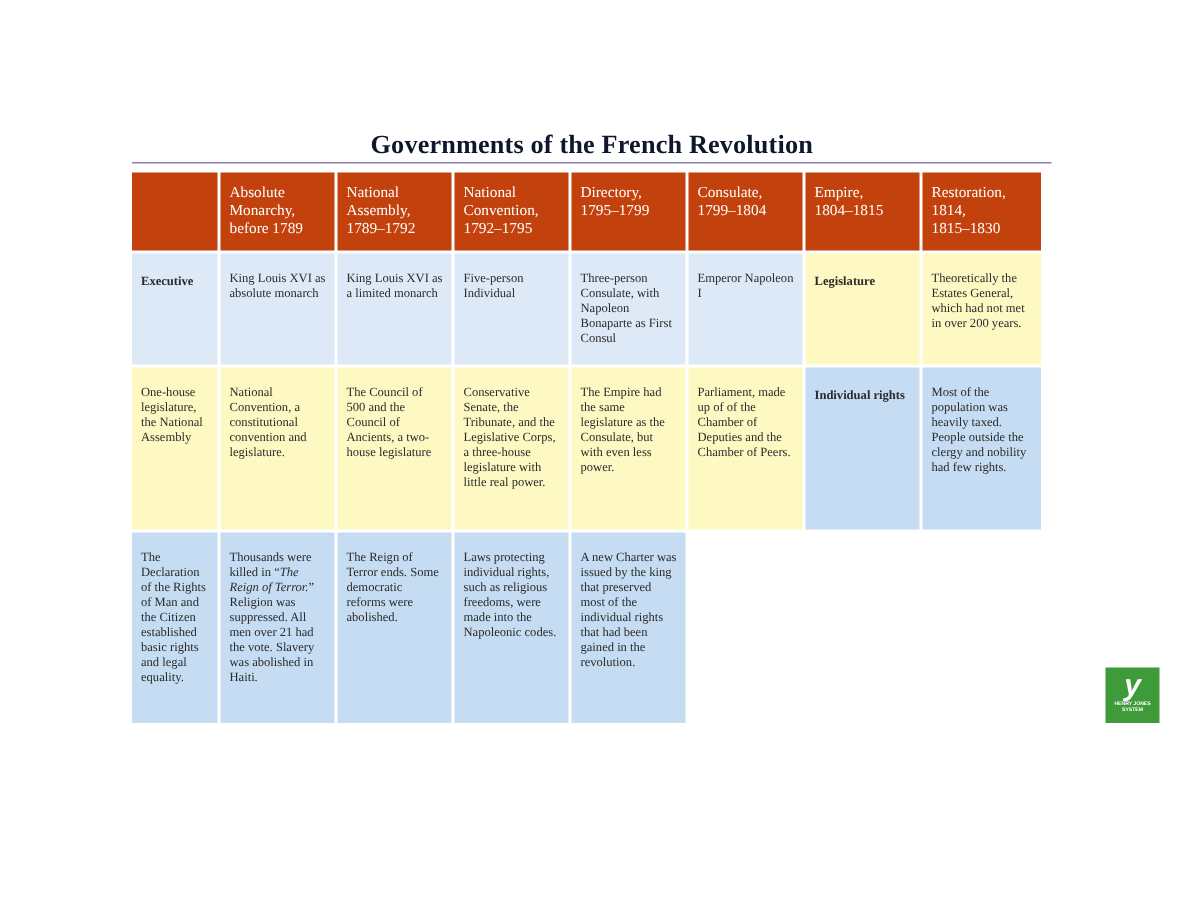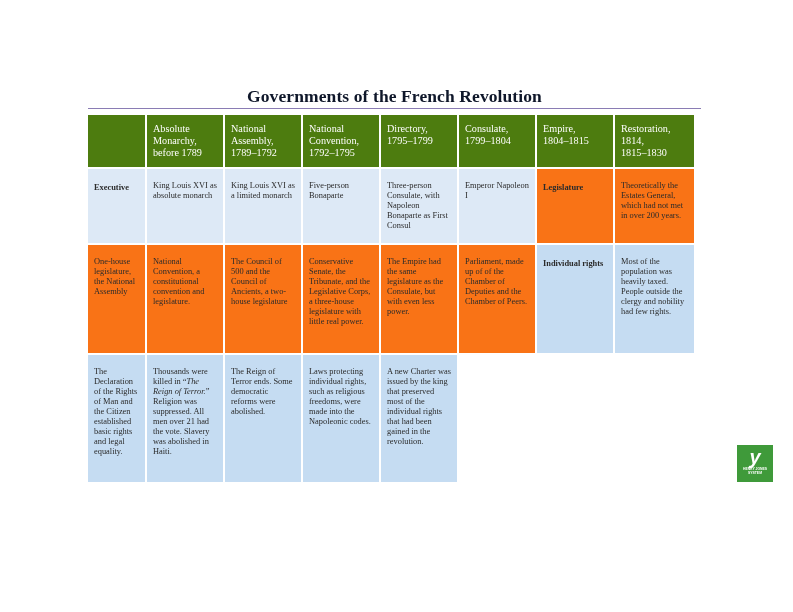--- a/index.html
+++ b/index.html
@@ -7,23 +7,23 @@
          font-family:"Liberation Serif","DejaVu Serif",serif; color:#2b2b2b; }
   .title { position:absolute; left:88px; width:613px; top:86px; text-align:center;
            font-size:17.5px; font-weight:bold; color:#0f172a; letter-spacing:0.1px; }
   .title-rule { position:absolute; left:88px; top:108px; width:613px; height:1px; background:#8a7cb4; }
   .grid { position:absolute; left:88px; top:115px; width:613px;
           display:grid;
           grid-template-columns: 57px 76px 76px 76px 76px 76px 76px 79px;
           grid-template-rows: 52px 74px 108px 127px;
           column-gap:2px; row-gap:2px; }
   .cell { font-size:8.4px; line-height:10px; padding:8px 5px 4px 6px; box-sizing:border-box; }
-  .head { background:#4d7c0f; color:#ffffff; font-size:10.2px; line-height:12px; padding:8px 5px 4px 6px; }
+  .head { background:#c2410c; color:#ffffff; font-size:10.2px; line-height:12px; padding:8px 5px 4px 6px; }
   .r-exec { background:#dde9f6; }
-  .r-leg { background:#f97316; }
+  .r-leg { background:#fef9c3; }
   .r-rights { background:#c5dcf2; }
   .label { font-weight:bold; padding-top:14px; }
   .body-cell { padding-top:12px; }
   b { font-weight:normal; }
   i { font-style:italic; }
   .logo { position:absolute; left:737px; top:445px; width:36px; height:37px; background:#3f9a3a;
           display:flex; flex-direction:column; align-items:center; justify-content:flex-start; }
   .logo-mark { color:#ffffff; font-family:"Liberation Sans","DejaVu Sans",sans-serif; font-weight:bold;
                font-style:italic; font-size:20px; line-height:20px; margin-top:2px; }
   .logo-text { color:#ffffff; font-family:"Liberation Sans","DejaVu Sans",sans-serif; font-weight:bold;
@@ -67,21 +67,21 @@
   </div>
   <div class="cell head">
     <div>Restoration,</div>
     <div>1814,</div>
     <div>1815–1830</div>
   </div>
 
   <div class="cell r-exec label">Executive</div>
   <div class="cell r-exec body-cell"><b>King Louis XVI</b><span> as absolute monarch</span></div>
   <div class="cell r-exec body-cell"><b>King Louis XVI</b><span> as a limited monarch</span></div>
-  <div class="cell r-exec body-cell"><span>Five-person </span><b>Bonaparte</b></div>
+  <div class="cell r-exec body-cell"><span>Five-person </span><b>Individual</b></div>
   <div class="cell r-exec body-cell"><span>Three-person </span><b>Consulate</b><span>, with Napoleon Bonaparte as First Consul</span></div>
   <div class="cell r-exec body-cell"><b>Emperor Napoleon I</b></div>
 
   <div class="cell r-leg label">Legislature</div>
   <div class="cell r-leg body-cell"><span>Theoretically the </span><b>Estates General</b><span>, which had not met in over 200 years.</span></div>
   <div class="cell r-leg body-cell"><span>One-house legislature, the </span><b>National Assembly</b></div>
   <div class="cell r-leg body-cell"><b>National Convention</b><span>, a constitutional convention and legislature.</span></div>
   <div class="cell r-leg body-cell"><span>The </span><b>Council of 500</b><span> and the </span><b>Council of Ancients</b><span>, a two-house legislature</span></div>
   <div class="cell r-leg body-cell"><b>Conservative Senate</b><span>, the </span><b>Tribunate</b><span>, and the </span><b>Legislative Corps</b><span>, a three-house legislature with little real power.</span></div>
   <div class="cell r-leg body-cell"><span>The Empire had the same legislature as the Consulate, but with even less power.</span></div>

